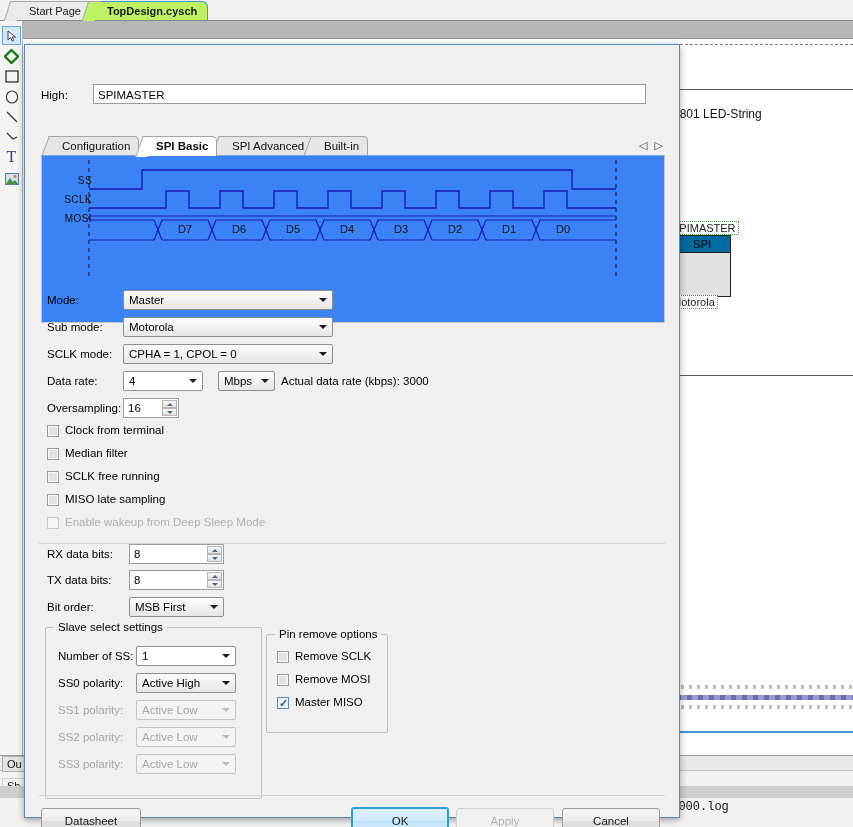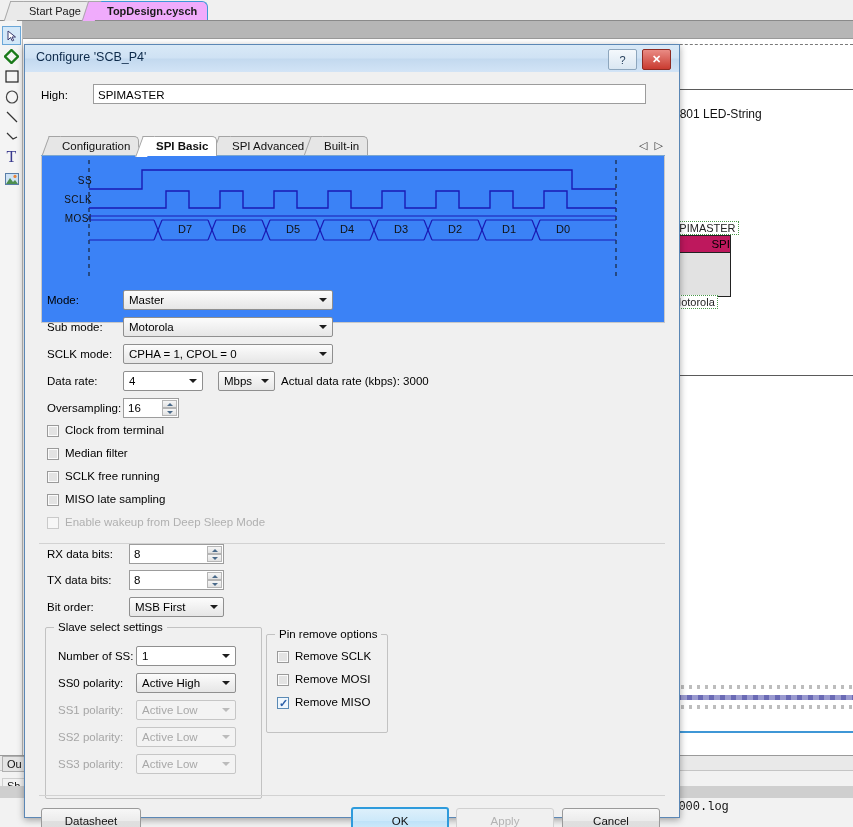--- a/index.html
+++ b/index.html
@@ -20,21 +20,21 @@
     border-bottom: 1px solid #8a8a8a;
   }
   .ide-tab {
     position: absolute; top: 1px; height: 18px; line-height: 18px;
     padding: 0 10px 0 14px; font-size: 11px;
     background: #eaeaea;
     border: 1px solid #a8a8a8; border-bottom: none;
     border-radius: 0 6px 0 0;
     color: #1b1b1b; white-space: nowrap;
   }
-  .ide-tab.active { background: #f0abfc; font-weight: bold; border-color: #3f97d6; z-index: 3; }
+  .ide-tab.active { background: #bef264; font-weight: bold; border-color: #3f97d6; z-index: 3; }
   .ide-tab .skew {
     position: absolute; left: -8px; top: -1px; width: 12px; height: 19px;
     border-left: 1px solid #a8a8a8; transform: skewX(-18deg);
     background: inherit; border-top: 1px solid #a8a8a8;
   }
   .ide-leftbar {
     position: absolute; left: 0; top: 20px; width: 22px; height: 735px;
     background: #f4f4f4; border-right: 1px solid #b9b9b9;
   }
   .tool-icon {
@@ -58,22 +58,22 @@
     background: #ffffff; border-top: 1px dashed #7a7a7a;
   }
   .sch-text {
     position: absolute; font-family: "Liberation Sans", sans-serif;
     font-size: 12px; color: #111; white-space: nowrap;
   }
   .sch-comp {
     position: absolute; border: 1px solid #222; background: #e2e2e2;
   }
   .sch-comp-hdr {
-    height: 16px; line-height: 16px; text-align: right;
-    background: #be185d; border-bottom: 1px solid #222;
+    height: 16px; line-height: 16px; text-align: center;
+    background: #0369a1; border-bottom: 1px solid #222;
     font-size: 11.5px; color: #000;
   }
   .sch-label {
     position: absolute; font-size: 11px; color: #222;
     border: 1px dotted #4a9a4a; padding: 0 2px; white-space: nowrap;
     background: #ffffff;
   }
   .sch-hline { position: absolute; border-top: 1px solid #5a5a5a; }
   .sch-dotline {
     position: absolute; height: 4px;
@@ -351,25 +351,20 @@
   <div class="ide-bottom">
     <div class="bp-band" style="top:0;height:14px;background:#e9e9e9;border-bottom:1px solid #c5c5c5"></div>
     <div class="bp-tab" style="top:0px">Ou</div>
     <div class="bp-tab" style="top:22px;background:#f2f2f2;border-color:#cfcfcf">Sh</div>
     <div class="bp-band" style="top:30px;height:12px;background:#cfcfcf"></div>
     <div class="bp-log" style="left:664px;top:44px">r-000.log</div>
   </div>
 
   <div class="dialog">
 
-    <div class="dlg-titlebar">
-      <div class="dlg-title">Configure 'SCB_P4'</div>
-      <div class="tb-btn" style="right:42px">?</div>
-      <div class="tb-btn close" style="right:8px">✕</div>
-    </div>
 
     <div class="dlg-body">
 
       <div class="name-row" style="width:610px;height:22px">
         <div class="name-label">High:</div>
         <div class="name-input">SPIMASTER</div>
       </div>
 
       <div class="tabstrip">
         <div class="dtab" style="left:10px">
@@ -581,21 +576,21 @@
         <div class="cb-row" style="left:10px;top:15px">
           <span class="cbox inner"></span>
           <span class="cb-label">Remove SCLK</span>
         </div>
         <div class="cb-row" style="left:10px;top:38px">
           <span class="cbox inner"></span>
           <span class="cb-label">Remove MOSI</span>
         </div>
         <div class="cb-row" style="left:10px;top:61px">
           <span class="cbox checked"></span>
-          <span class="cb-label">Remove MISO</span>
+          <span class="cb-label">Master MISO</span>
         </div>
       </div>
 
       <div class="hr" style="top:723px"></div>
 
       <div class="btn" style="left:16px;top:736px;width:100px">Datasheet</div>
       <div class="btn default" style="left:326px;top:735px;width:98px;height:28px">OK</div>
       <div class="btn disabled" style="left:431px;top:736px;width:98px">Apply</div>
       <div class="btn" style="left:537px;top:736px;width:98px">Cancel</div>
 

